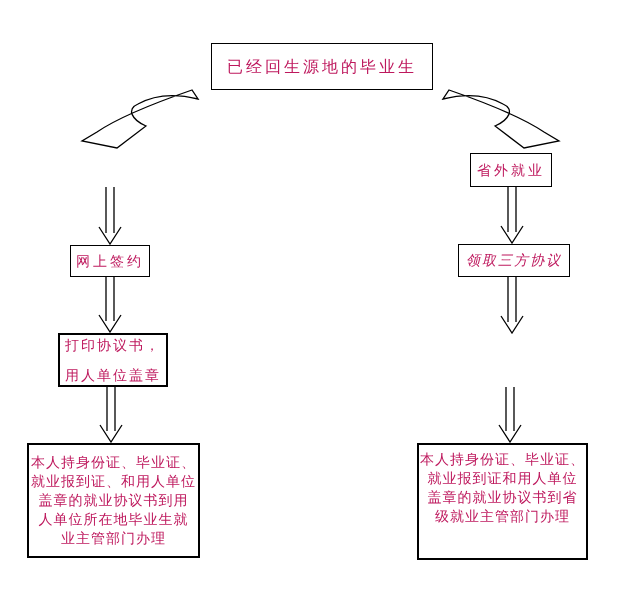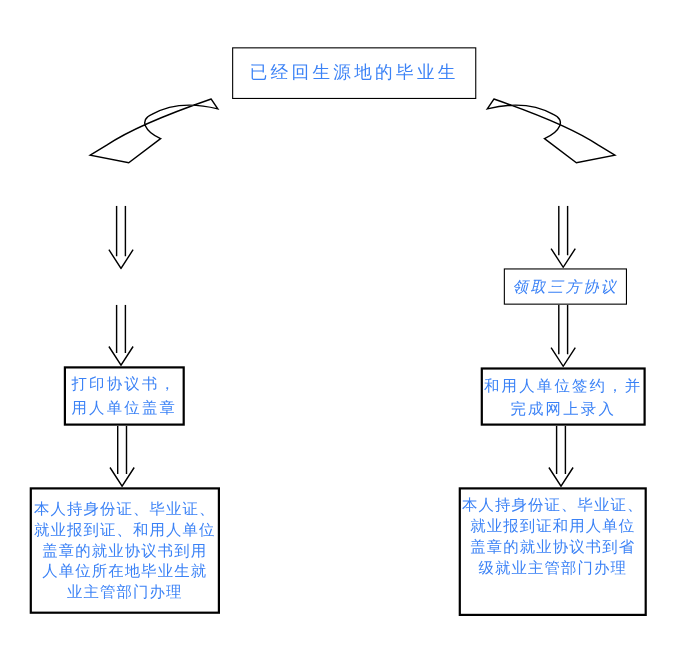--- a/index.html
+++ b/index.html
@@ -17,27 +17,27 @@
     box-sizing: border-box;
     border: 1px solid #000000;
     background: #ffffff;
     display: flex;
     align-items: center;
     justify-content: center;
     text-align: center;
     white-space: pre-line;
     font-size: 14px;
     line-height: 19px;
-    color: #3b82f6;
+    color: #be185d;
   }
   .thick { border-width: 2px; }
   .box-title { left: 211px; top: 43px; width: 222px; height: 47px; font-size: 16px; letter-spacing: 3px; }
   .box-l1 { left: 66px;  top: 153px; width: 84px;  height: 34px; letter-spacing: 3px; }
   .box-l2 { left: 70px;  top: 245px; width: 80px;  height: 32px; letter-spacing: 3px; }
-  .box-l3 { left: 58px;  top: 333px; width: 110px; height: 54px; line-height: 21px; letter-spacing: 2px; }
+  .box-l3 { left: 58px;  top: 333px; width: 110px; height: 54px; line-height: 30px; letter-spacing: 2px; }
   .box-l4 { left: 27px;  top: 443px; width: 173px; height: 115px; letter-spacing: 1px; }
   .box-r1 { left: 470px; top: 153px; width: 82px;  height: 34px; letter-spacing: 3px; }
   .box-r2 { left: 458px; top: 244px; width: 112px; height: 33px; letter-spacing: 2px; font-style: italic; }
   .box-r3 { left: 437px; top: 334px; width: 150px; height: 53px; line-height: 21px; letter-spacing: 2px; }
   .box-r4 { left: 417px; top: 443px; width: 171px; height: 117px; letter-spacing: 1px;
             align-items: flex-start; padding-top: 5px; }
   .arrow { position: absolute; }
   .flip { transform: scaleX(-1); }
 </style>
 </head>
@@ -48,31 +48,31 @@
   <div class="fc-box box-title">已经回生源地的毕业生</div>
 
   <svg class="arrow" style="left:70px; top:82px;" width="135" height="70" viewBox="0 0 135 70">
     <path d="M122,8 C96,17 52,33 27,50 L12,59 L47,66 L76,44 C62,38 56,27 68,22 C84,13 104,11 128,17 Z" fill="#ffffff" stroke="#000000" stroke-width="1.3" stroke-linejoin="miter"></path>
   </svg>
 
   <svg class="arrow flip" style="left:436px; top:82px;" width="135" height="70" viewBox="0 0 135 70">
     <path d="M122,8 C96,17 52,33 27,50 L12,59 L47,66 L76,44 C62,38 56,27 68,22 C84,13 104,11 128,17 Z" fill="#ffffff" stroke="#000000" stroke-width="1.3" stroke-linejoin="miter"></path>
   </svg>
 
+  <div class="fc-box box-l2">网上签约</div>
   <div class="fc-box box-l3 thick">打印协议书，
 用人单位盖章</div>
   <div class="fc-box box-l4 thick">本人持身份证、毕业证、
 就业报到证、和用人单位
 盖章的就业协议书到用
 人单位所在地毕业生就
 业主管部门办理</div>
 
+  <div class="fc-box box-r1">省外就业</div>
   <div class="fc-box box-r2">领取三方协议</div>
-  <div class="fc-box box-r3 thick">和用人单位签约，并
-完成网上录入</div>
   <div class="fc-box box-r4 thick">本人持身份证、毕业证、
 就业报到证和用人单位
 盖章的就业协议书到省
 级就业主管部门办理</div>
 
   <svg class="arrow" style="left:98px; top:187px;" width="24" height="58" viewBox="0 0 24 58">
     <path d="M8,0 V46 M16,0 V46" fill="none" stroke="#000000" stroke-width="1.3"></path>
     <path d="M1,40 L12,57 L23,40" fill="none" stroke="#000000" stroke-width="1.3"></path>
   </svg>
   <svg class="arrow" style="left:98px; top:277px;" width="24" height="56" viewBox="0 0 24 56">

